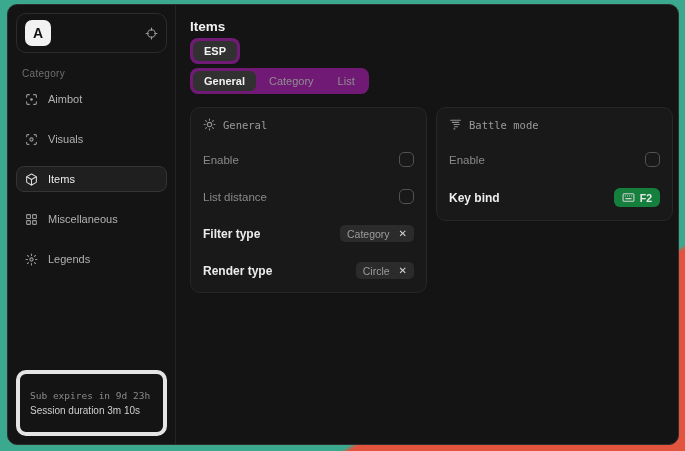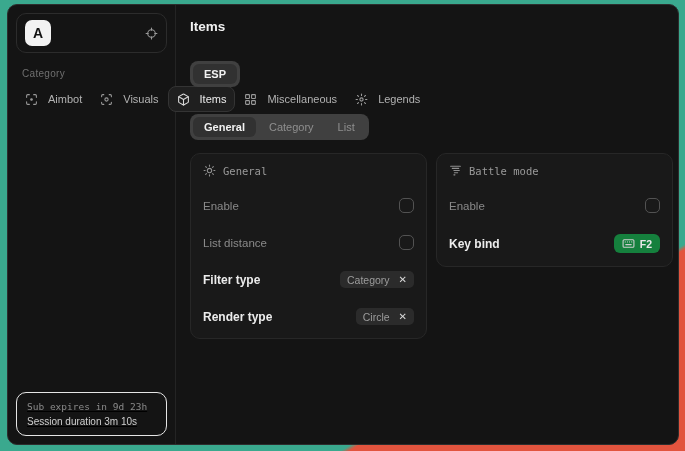--- a/index.html
+++ b/index.html
@@ -38,50 +38,49 @@
     flex: 0 0 26px;
   }
   .app-meta { display: flex; flex-direction: column; gap: 1px; }
   .app-name { font-size: 10.5px; font-weight: 700; color: #f0f0f0; }
   .app-sub  { font-size: 9.5px; color: #8a8a8a; }
   .app-target { margin-left: auto; color: #9a9a9a; display: flex; }
   .cat-label {
     margin: 15px 14px 7px 14px;
     font-size: 10px; color: #6f6f6f; letter-spacing: 0.3px;
   }
-  .nav { padding: 0 8px; display: flex; flex-direction: row; gap: 0; }
+  .nav { padding: 0 8px; display: flex; flex-direction: column; gap: 14px; }
   .nav-item {
     height: 26px; border-radius: 8px; border: 1px solid transparent;
     display: flex; align-items: center; gap: 10px;
     padding: 0 8px; cursor: pointer;
     color: #b2b2b2; font-size: 11px;
   }
   .nav-item .nicon { color: #9a9a9a; display: flex; }
   .nav-item.active {
     background: #1f1f1f; border-color: #343434; color: #ececec;
   }
   .nav-item.active .nicon { color: #d8d8d8; }
   .sb-footer {
     margin: auto 8px 8px 8px;
-    border: 1px solid #e5e5e5; border-radius: 10px;
-    padding: 8px 10px;
-    text-decoration: underline;
+    border: 4px solid #e5e5e5; border-radius: 10px;
+    padding: 16px 10px;
   }
   .sb-footer .l1 {
     font-family: "DejaVu Sans Mono", monospace;
     font-size: 9.5px; color: #8a8a8a;
   }
   .sb-footer .l2 { font-size: 10px; color: #cfcfcf; margin-top: 4px; }
   
   .main { flex: 1; padding: 14px 14px; }
   .page-title { font-size: 13.5px; font-weight: 700; color: #f0f0f0; }
   .seg-group {
-    margin-top: 27px;
+    margin-top: 4px;
     display: inline-flex; align-items: center; gap: 2px;
-    background: #404040; border-radius: 8px; padding: 3px;
+    background: #701a75; border-radius: 8px; padding: 3px;
   }
   .seg {
     font-size: 11px; color: #8f8f8f;
     padding: 4px 11px; border-radius: 6px; cursor: pointer;
     white-space: nowrap;
   }
   .seg.active { background: #313131; color: #f2f2f2; font-weight: 600; }
   .panels { margin-top: 13px; display: flex; gap: 9px; align-items: flex-start; }
   .panel {
     width: 237px;

